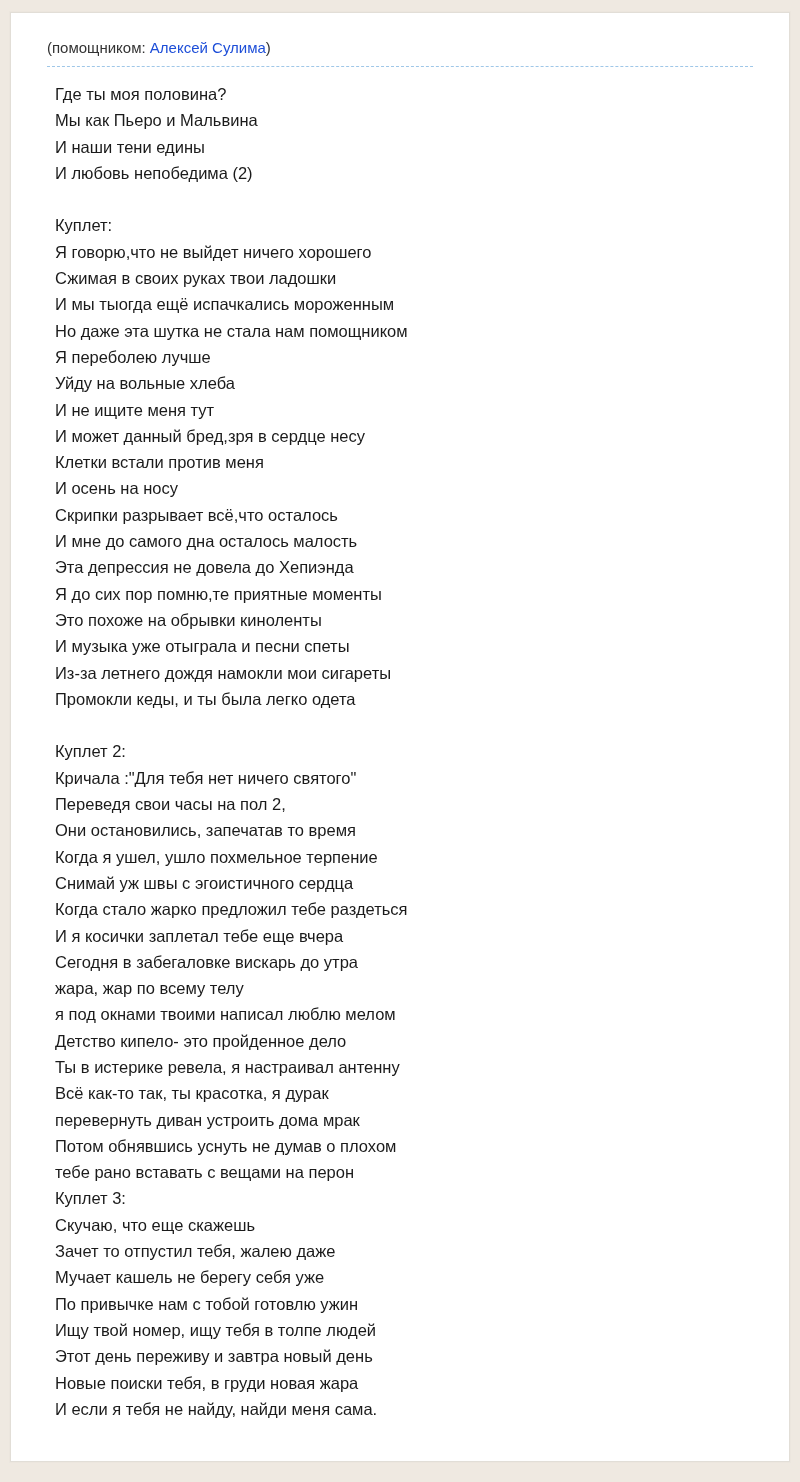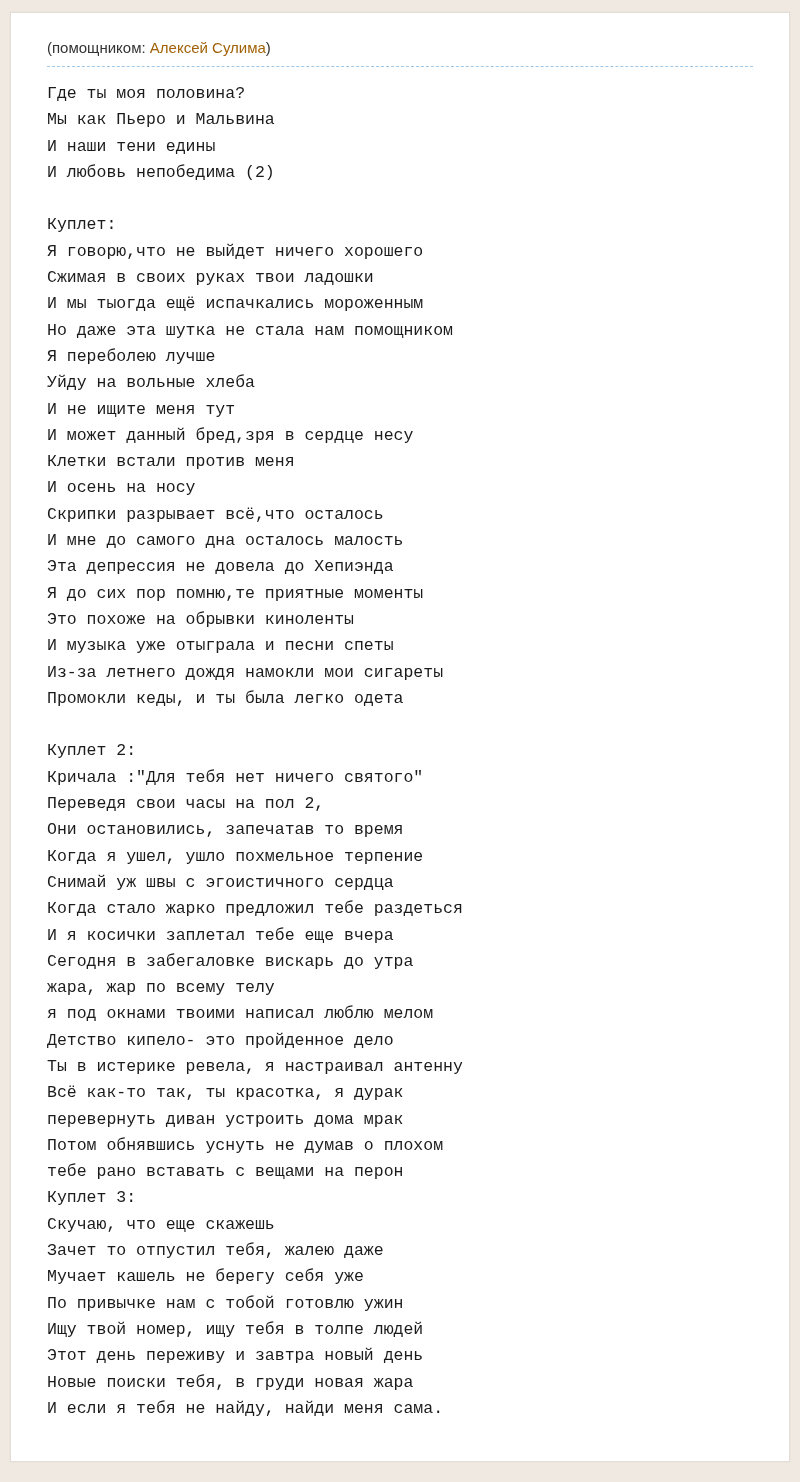--- a/index.html
+++ b/index.html
@@ -38,31 +38,31 @@
     letter-spacing: 0.1px;
   }
   .artist-line {
     font-size: 15px;
     color: #333333;
     padding-bottom: 10px;
     border-bottom: 1px dashed #9fc7e8;
     margin-bottom: 14px;
   }
   .artist-link {
-    color: #a16207;
+    color: #1d4ed8;
     text-decoration: none;
   }
   .lyrics {
     font-size: 16.5px;
     line-height: 26.3px;
     color: #1b1b1b;
     white-space: pre-wrap;
     word-wrap: break-word;
-    margin: 0;
-    font-family: Liberation Mono, monospace;
+    margin: 8px;
+    font-family: Liberation Sans, sans-serif;
   }
 </style>
 </head>
 <body>
 
 <div class="page-frame">
   <div class="sheet">
 
 
     <div class="artist-line">

